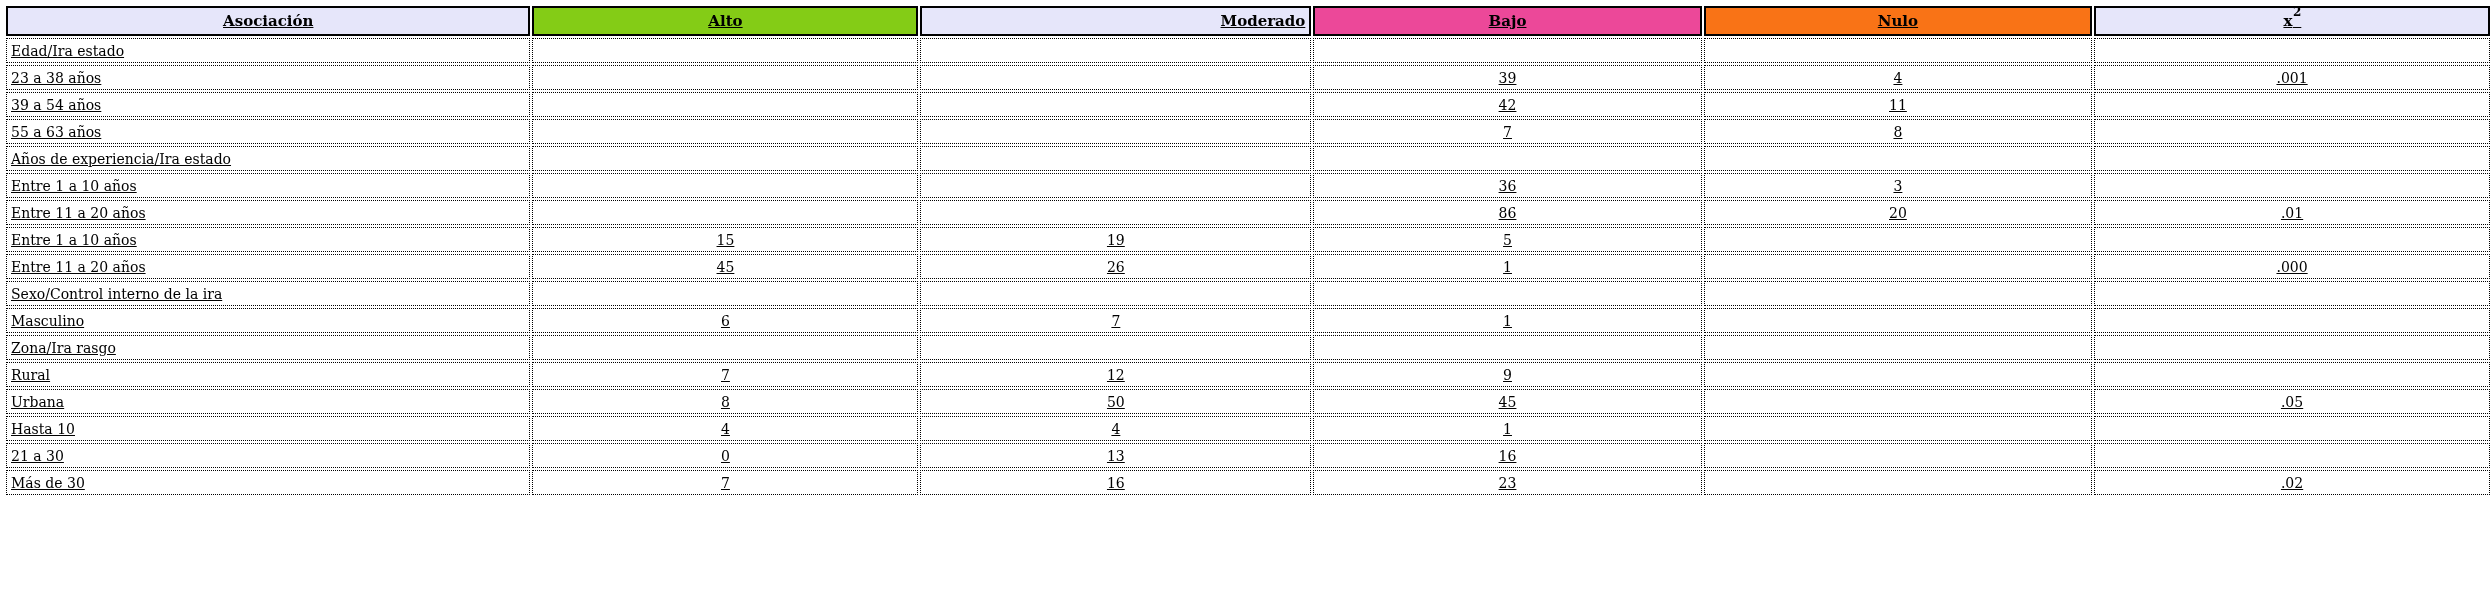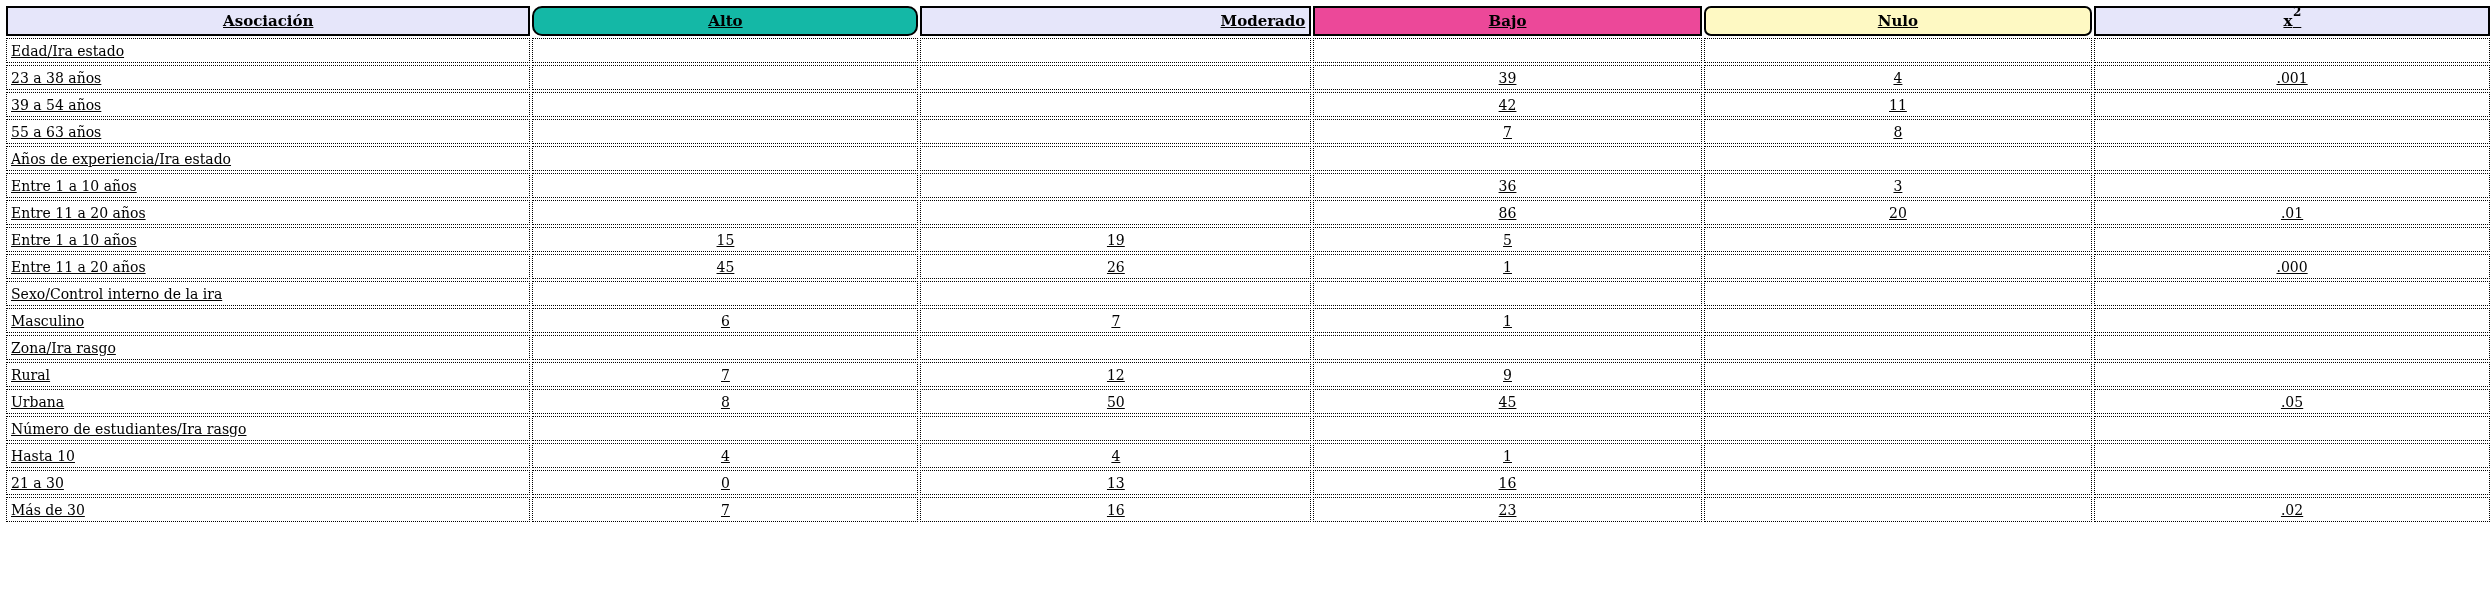--- a/index.html
+++ b/index.html
@@ -59,24 +59,24 @@
     <col style="width:21.2%">
     <col style="width:15.6%">
     <col style="width:15.8%">
     <col style="width:15.7%">
     <col style="width:15.7%">
     <col style="width:16.0%">
   </colgroup>
   <thead>
     <tr>
       <th style="background: rgb(230, 230, 250);">Asociación</th>
-      <th style="background: #14b8a6; border-radius: 10px;">Alto</th>
+      <th style="background: #84cc16;">Alto</th>
       <th style="background: rgb(230, 230, 250); text-align: right;">Moderado</th>
       <th style="background: #ec4899;">Bajo</th>
-      <th style="background: #fef9c3; border-radius: 7px;">Nulo</th>
+      <th style="background: #f97316;">Nulo</th>
       <th style="background: rgb(230, 230, 250);"><span>x</span><sup>2</sup></th>
     </tr>
   </thead>
   <tbody>
       <tr>
         <td class="label">Edad/Ira estado</td>
         <td class="num"></td>
         <td class="num"></td>
         <td class="num"></td>
         <td class="num"></td>
@@ -180,28 +180,20 @@
       </tr>
       <tr>
         <td class="label">Urbana</td>
         <td class="num">8</td>
         <td class="num">50</td>
         <td class="num">45</td>
         <td class="num"></td>
         <td class="num">.05</td>
       </tr>
       <tr>
-        <td class="label">Número de estudiantes/Ira rasgo</td>
-        <td class="num"></td>
-        <td class="num"></td>
-        <td class="num"></td>
-        <td class="num"></td>
-        <td class="num"></td>
-      </tr>
-      <tr>
         <td class="label">Hasta 10</td>
         <td class="num">4</td>
         <td class="num">4</td>
         <td class="num">1</td>
         <td class="num"></td>
         <td class="num"></td>
       </tr>
       <tr>
         <td class="label">21 a 30</td>
         <td class="num">0</td>

